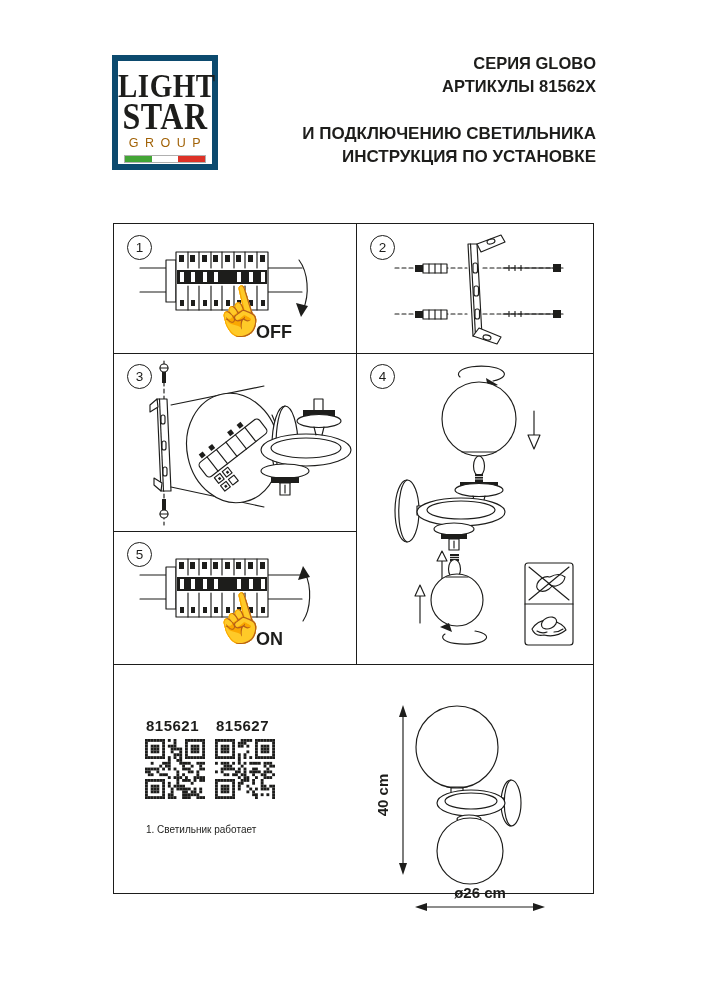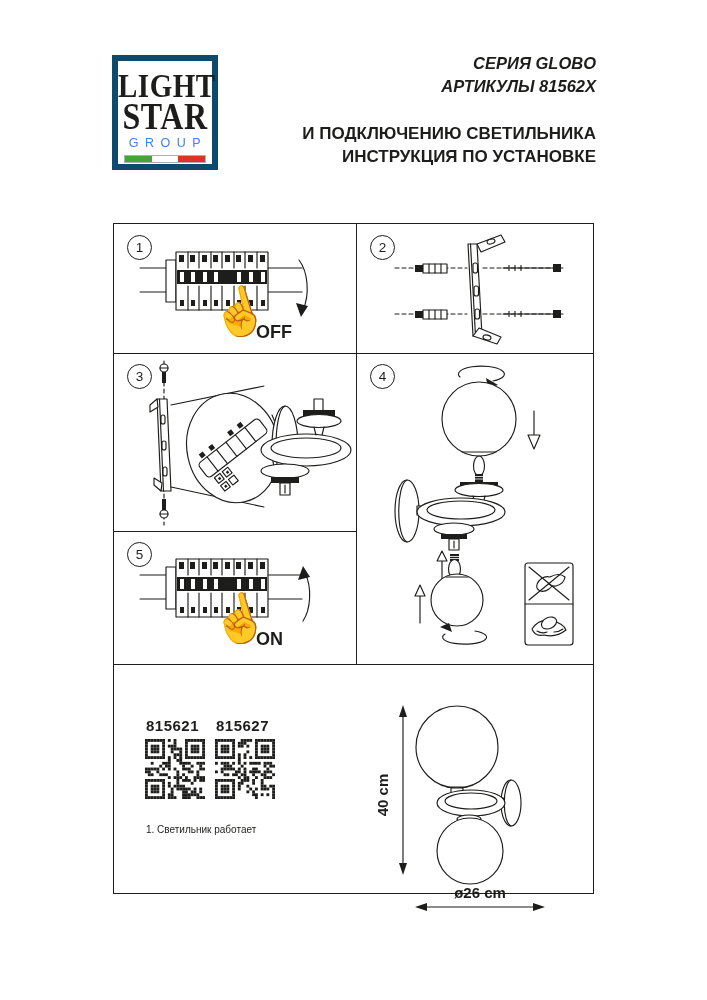--- a/index.html
+++ b/index.html
@@ -7,26 +7,26 @@
   .page{ position:relative; width:707px; height:1000px; background:#ffffff; margin:0 auto;
          font-family:"Liberation Sans",sans-serif; color:var(--ink); overflow:hidden; }
 
   
   .logo{ position:absolute; left:112px; top:55px; width:106px; height:115px;
          border:6px solid #0c4a6e; background:#fff; box-sizing:border-box; text-align:center; }
   .logo-word{ font-family:"Liberation Serif",serif; font-weight:700; letter-spacing:.5px;
               transform:scaleY(1.18); transform-origin:center; }
   .logo-w1{ font-size:29px; margin-top:10px; line-height:29px; }
   .logo-w2{ font-size:32px; line-height:32px; }
-  .logo-group{ font-size:12.5px; letter-spacing:6.5px; color:#3b82f6; margin-top:4px; text-indent:6px; }
+  .logo-group{ font-size:12.5px; letter-spacing:6.5px; color:#a16207; margin-top:4px; text-indent:6px; }
   .logo-flag{ display:flex; width:82px; height:8px; margin:5px auto 0; border:1px solid #b0b0b0; box-sizing:border-box; }
   .logo-flag span{ flex:1; }
 
   .hdr-series{ position:absolute; top:52px; right:111px; text-align:right;
-               font-weight:bold; font-size:16.5px; line-height:23px;font-style:italic; }
+               font-weight:bold; font-size:16.5px; line-height:23px; }
   .hdr-title{ position:absolute; top:122px; right:111px; text-align:right;
               font-weight:bold; font-size:17px; line-height:23px; }
 
   
   .grid{ position:absolute; left:113px; top:223px; width:481px; height:671px;
          border:1.4px solid var(--ink); box-sizing:border-box; }
   .gline{ position:absolute; background:var(--ink); }
   .panel{ position:absolute; box-sizing:border-box; }
   .stepnum{ position:absolute; left:13px; top:11px; width:23px; height:23px; border:1.2px solid var(--ink);
             border-radius:50%; font-size:13.5px; line-height:23px; text-align:center; background:#fff; }

